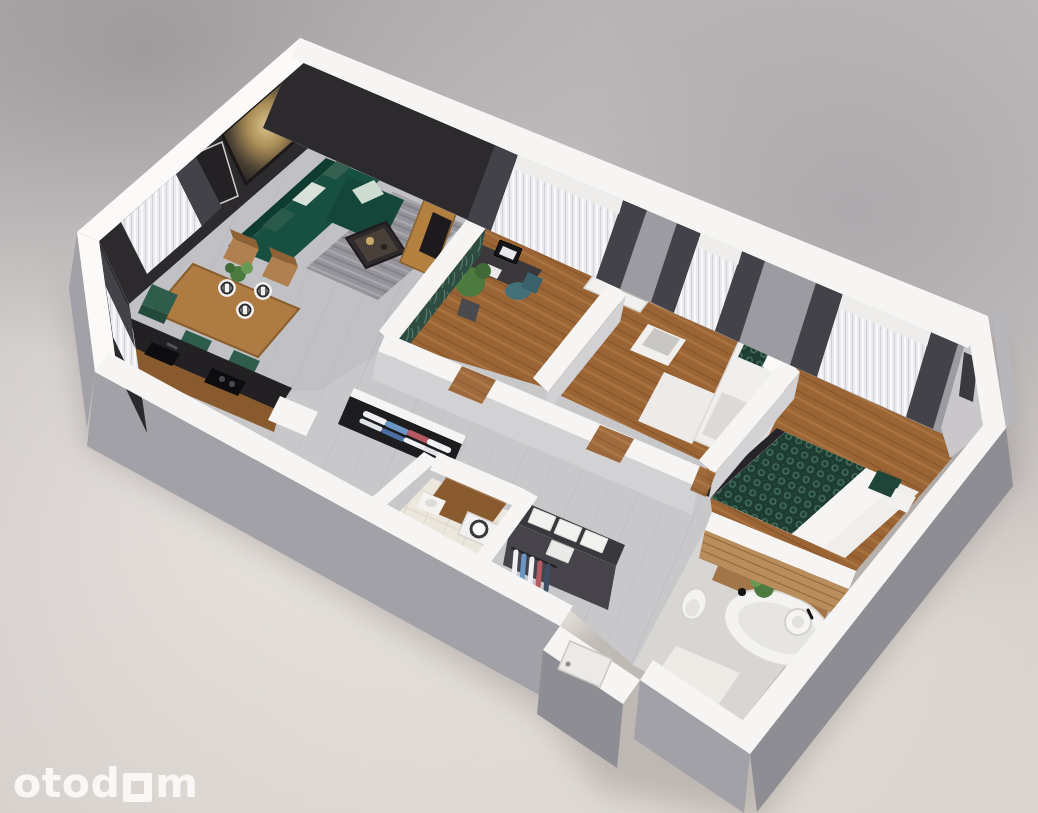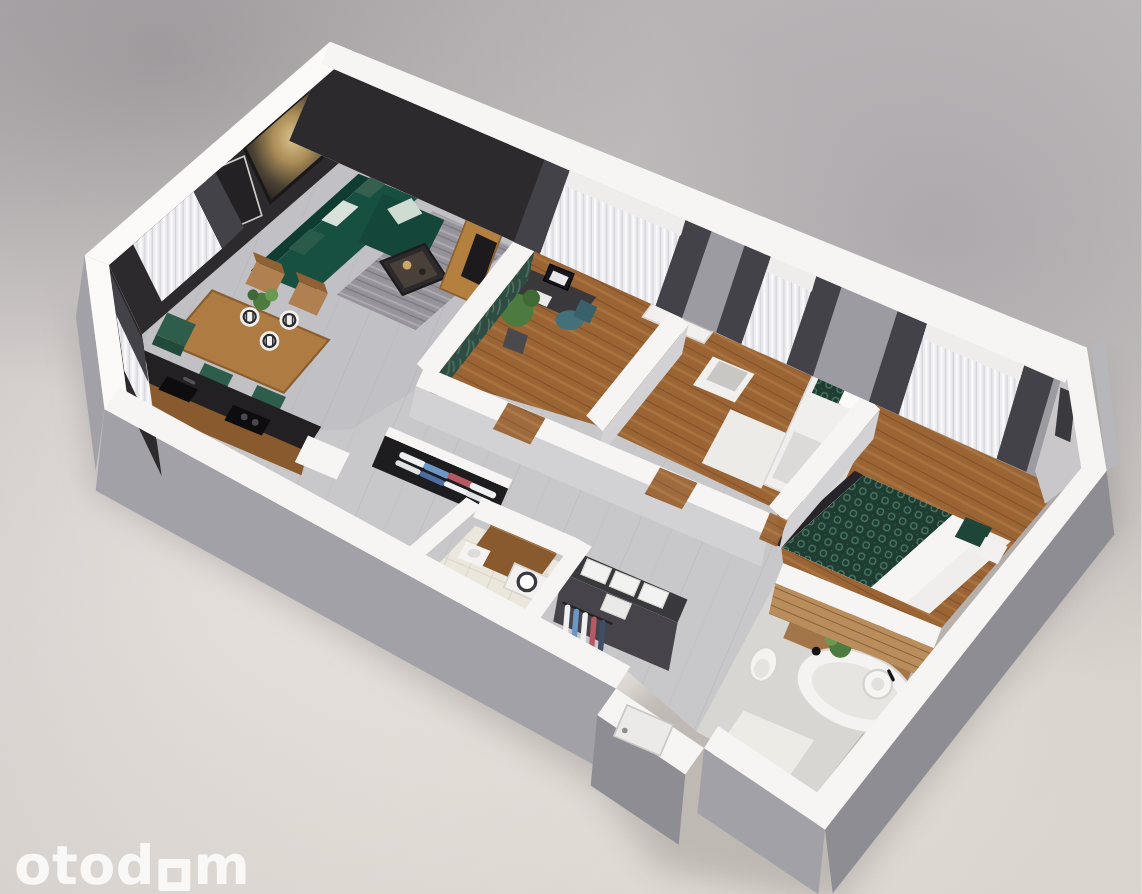--- a/index.html
+++ b/index.html
@@ -12,21 +12,21 @@
       radial-gradient(1050px 820px at 30% 62%, rgba(233,228,223,.95), rgba(233,228,223,0) 66%),
       radial-gradient(800px 600px at 78% 88%, rgba(222,216,210,.9), rgba(222,216,210,0) 70%),
       linear-gradient(158deg,#b7b3b5 0%,#c6c1c1 38%,#d4cec9 72%,#d8d2cc 100%);
   }
   .plan-svg{position:absolute;left:0;top:0;}
   .watermark{
     position:absolute;left:13px;top:763px;display:flex;align-items:flex-end;
     color:#fbfaf8;opacity:.95;user-select:none;
   }
   .watermark .wm-text{
-    font-size:49px;font-weight:bold;letter-spacing:.5px;line-height:1;text-align:center;
+    font-size:41px;font-weight:bold;letter-spacing:.5px;line-height:1;text-align:center;
   }
   .wm-square{
     display:inline-block;width:13px;height:13px;border:8px solid #fbfaf8;
     border-radius:2px;margin:0 3px 2px 3px;
   }
 </style>
 </head>
 <body>
 
 <div class="stage">

